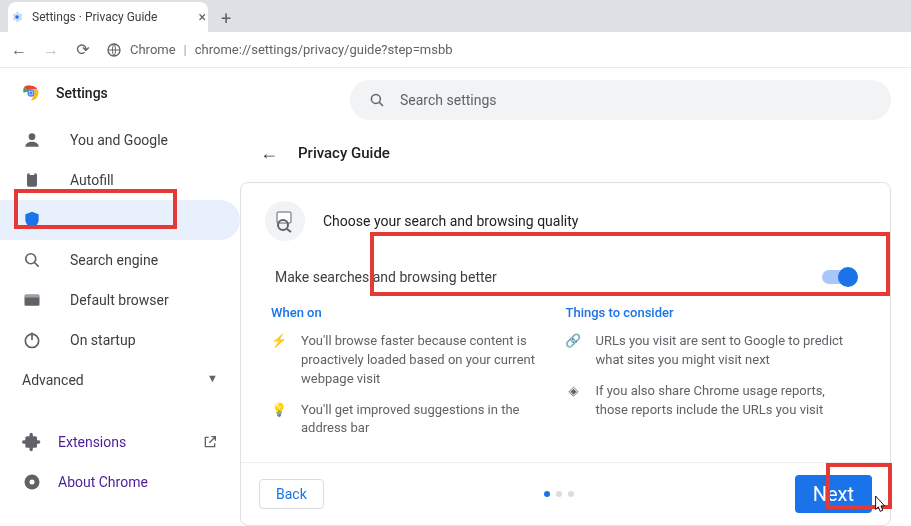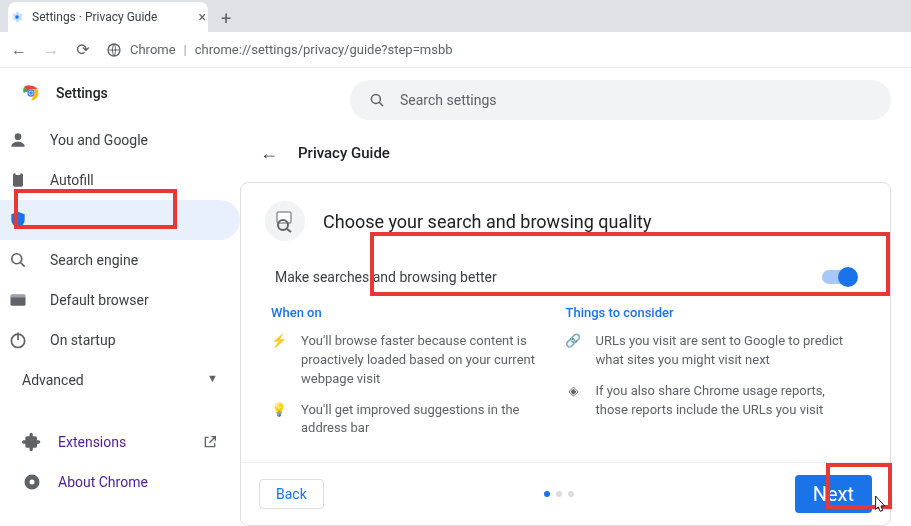--- a/index.html
+++ b/index.html
@@ -17,37 +17,37 @@
   .omnibox .host { color:#5f6368; }
   .omnibox .sep { color:#9aa0a6; }
   .omnibox .path { color:#5f6368; }
   
   .page { display:flex; height:458px; }
   .left { width:240px; padding-top:14px; }
   .brand { display:flex; align-items:center; gap:14px; padding:0 20px 16px 20px; }
   .brand-logo { width:22px; height:22px; }
   .brand-title { font-size:14px; font-weight:500; color:#202124; }
   .nav { display:flex; flex-direction:column; }
-  .nav-item { display:flex; align-items:center; gap:22px; height:40px; padding:0 8px; font-size:14px; color:#3c4043; border-radius:0 20px 20px 0; }
+  .nav-item { display:flex; align-items:center; gap:28px; height:40px; padding:0 22px; font-size:14px; color:#3c4043; border-radius:0 20px 20px 0; }
   .nav-item.active { background:#e8f0fe; color:#1a73e8; font-weight:500; }
   .nav-ic { width:20px; height:20px; display:flex; align-items:center; justify-content:center; color:#5f6368; }
   .nav-item.active .nav-ic { color:#1a73e8; }
   .adv { display:flex; align-items:flex-start; justify-content:space-between; padding:12px 22px; font-size:14px; color:#3c4043; }
   .footer-nav { margin-top:22px; }
   .ext { display:flex; align-items:center; gap:16px; padding:0 22px; height:40px; font-size:14px; color:#4c1d95; }
   .ext .open { margin-left:auto; color:#5f6368; }
   
   .main { flex:1; padding:12px 20px 0 0; display:flex; flex-direction:column; }
   .search-wrap { background:#f1f3f4; border-radius:40px; height:40px; display:flex; align-items:center; padding:0 18px; gap:14px; color:#5f6368; font-size:14px; margin-left:110px; }
   .crumb { display:flex; align-items:center; gap:20px; margin:22px 0 18px 20px; }
   .crumb-title { font-size:15px; font-weight:500; color:#202124; }
   .card { border:1px solid #e0e0e0; border-radius:8px; margin-left:0; flex:1; overflow:hidden; display:flex; flex-direction:column; }
   .card-head { display:flex; align-items:center; gap:18px; padding:18px 24px 14px 24px; }
   .card-head-icn { width:40px; height:40px; background:#f1f3f4; border-radius:50%; display:flex; align-items:center; justify-content:center; position:relative; }
-  .card-head-title { font-size:18px; color:#202124; }
+  .card-head-title { font-size:14px; color:#202124; }
   .setting-row { margin:0 18px; padding:14px 16px; display:flex; align-items:center; justify-content:space-between; font-size:14px; color:#3c4043; }
   .toggle { width:34px; height:14px; background:#a8c7fa; border-radius:10px; position:relative; }
   .toggle::after { content:""; position:absolute; right:-2px; top:-3px; width:20px; height:20px; background:#1a73e8; border-radius:50%; }
   .cols { display:flex; padding:6px 30px 10px 30px; }
   .col { flex:1; }
   .col-h { font-size:13px; color:#1a73e8; font-weight:500; margin-bottom:12px; }
   .b { display:flex; gap:14px; font-size:13px; color:#5f6368; margin-bottom:12px; line-height:1.45; }
   .b .bi { width:16px; flex-shrink:0; text-align:center; color:#5f6368; }
   .card-foot { margin-top:auto; border-top:1px solid #eee; display:flex; align-items:center; padding:12px 18px; }
   .btn-back { border:1px solid #dadce0; background:#fff; color:#1a73e8; font-size:14px; padding:6px 16px; border-radius:4px; }

